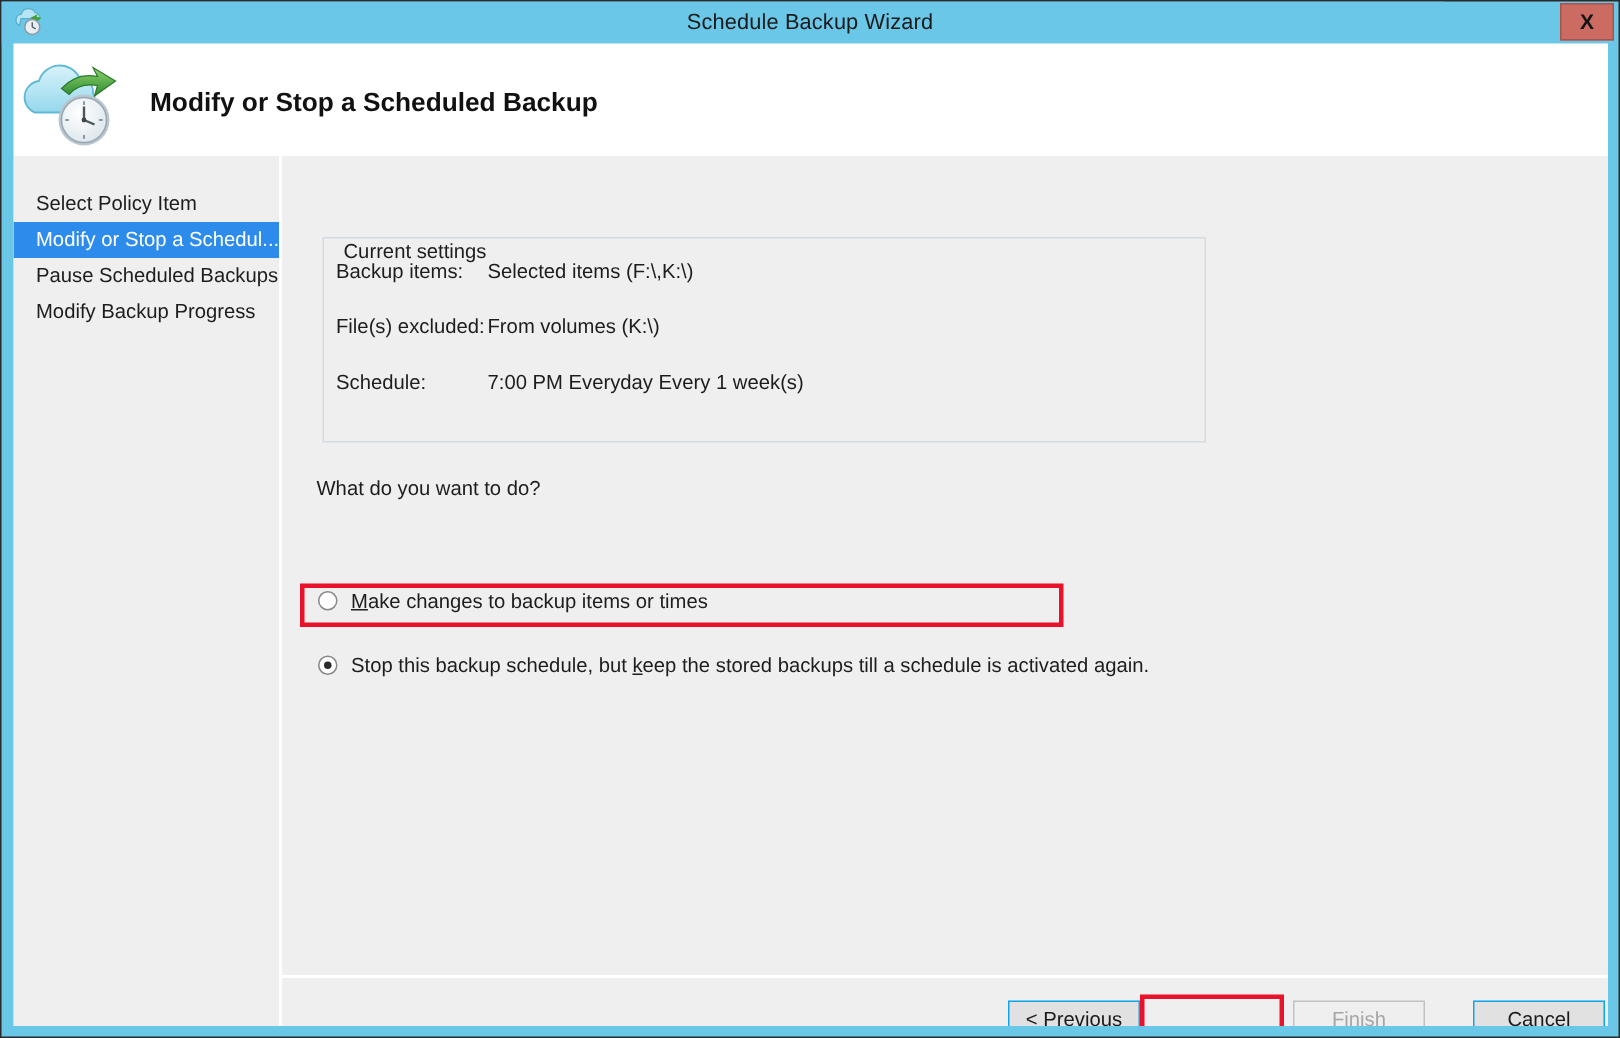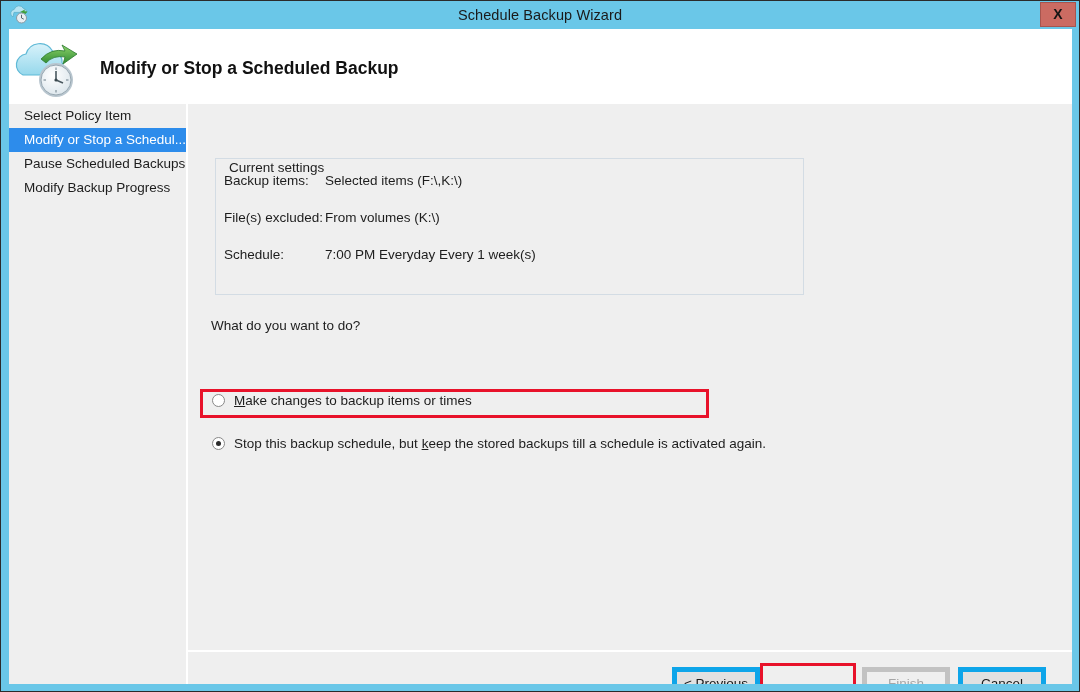--- a/index.html
+++ b/index.html
@@ -88,21 +88,21 @@
     font-weight: bold;
     color: #111111;
   }
 
   
   #sidebar {
     position: absolute;
     left: 0; top: 75px;
     width: 177px; height: 580px;
     background: #efefef;
-    padding-top: 0;
+    padding-top: 20px;
   }
   .sidebar-item {
     height: 24px;
     line-height: 24px;
     padding-left: 15px;
     font-size: 13.5px;
     color: #1d1d1d;
     white-space: nowrap;
     cursor: pointer;
   }
@@ -203,42 +203,42 @@
     position: absolute;
     left: 179px; top: 621px;
     width: 884px; height: 2px;
     background: #ffffff;
   }
   .wiz-button {
     position: absolute;
     top: 563px;
     width: 88px; height: 26px;
     background: #e1e1e1;
-    border: 5px solid #0ea5e9;
+    border: 1px solid #0ea5e9;
     font-family: "Liberation Sans", sans-serif;
     font-size: 13.5px;
     color: #1a1a1a;
     text-align: center;
     line-height: 24px;
     cursor: pointer;
   }
   .wiz-button.focused {
     border: 1px solid #4a90d9;
     box-shadow: inset 0 0 0 1px #ffffff;
   }
   .wiz-button.disabled {
     color: #a6a6a6;
     border-color: #c2c2c2;
     background: #efefef;
     cursor: default;
   }
   #btn-previous { left: 484px; }
   #btn-next     { left: 588px; margin-top: 26px; }
   #btn-finish   { left: 674px; }
-  #btn-cancel   { left: 770px; }
+  #btn-cancel   { left: 794px; }
 
   
 </style>
 </head>
 <body>
 
 <div id="window">
 
   <div id="titlebar">
     <span id="titlebar-icon">

